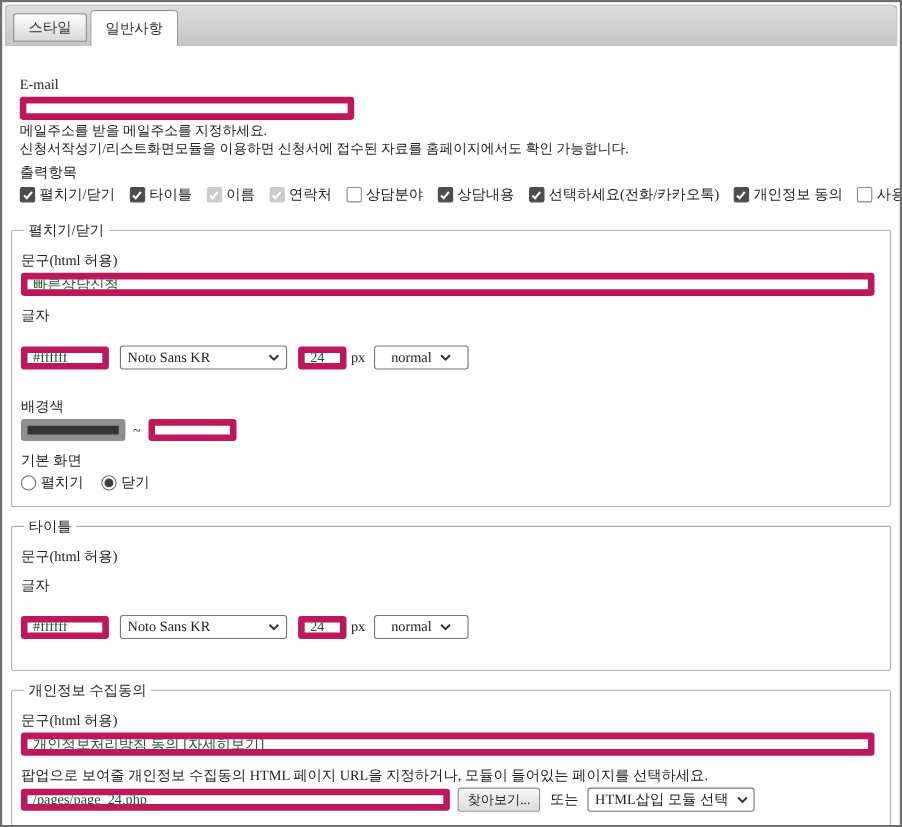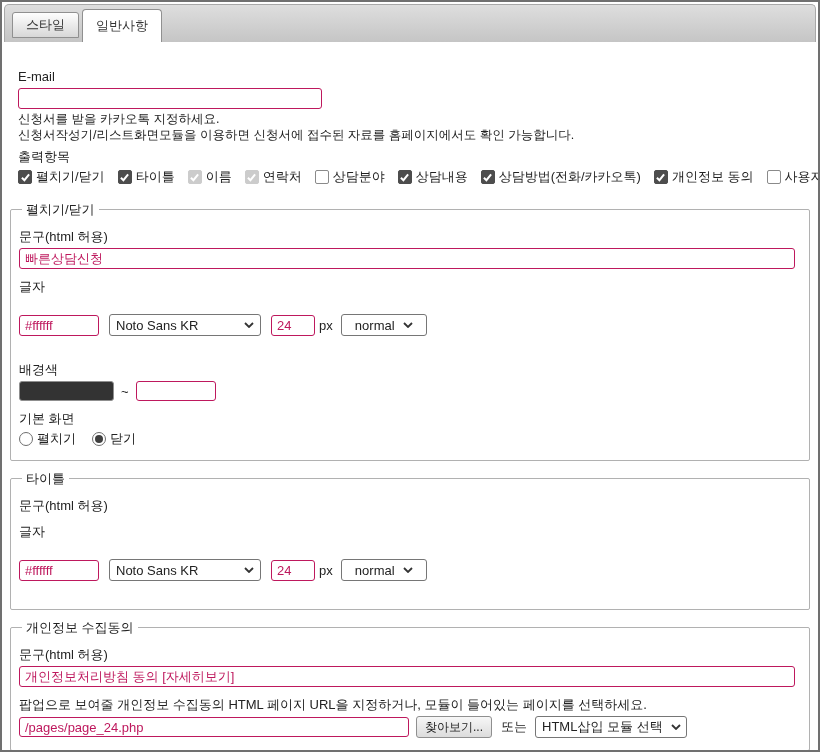--- a/index.html
+++ b/index.html
@@ -3,21 +3,21 @@
 <meta charset="utf-8">
 <style>
   html,body { margin:0; padding:0; }
   body {
     width:820px; height:752px;
     font-family:"Liberation Sans","DejaVu Sans",sans-serif;
     font-size:13px; color:#222; background:#fff;
   }
   .page {
     box-sizing:border-box; width:820px; height:752px;
-    border:2px solid #707070; background:#fff; overflow:hidden;
+    border:2px solid #707070; background:#fff; overflow:hidden;font-family:Liberation Serif, serif;
   }
   
   .tabstrip {
     box-sizing:border-box; margin:2px 2px 0 2px; height:38px;
     background:linear-gradient(#dedede,#c5c5c5);
     border:1px solid #a8a8a8; border-bottom:none;
     border-radius:5px 5px 0 0;
     display:flex; align-items:flex-end; padding-left:7px;
   }
   .tab {
@@ -33,22 +33,22 @@
     height:33px; margin-left:3px; background:#fff;
     border:1px solid #909090; border-bottom:none;
     border-radius:4px 4px 0 0;
   }
   
   .content { padding-top:13px; }
   .flabel { margin:0 0 3px 16px; line-height:16px; }
   .flabel.in { margin-left:0; }
   .desc { margin-left:16px; font-size:12.5px; line-height:16px; }
   .ti {
-    box-sizing:border-box; height:21px; border:1px solid #be185d; border-radius:3px;
-    padding:0 5px; font-family:inherit; font-size:13px; color:#be185d; background:#fff;
+    box-sizing:border-box; height:21px; border:6px solid #be185d; border-radius:3px;
+    padding:0 5px; font-family:inherit; font-size:13px; color:#14532d; background:#fff;
   }
   .email-input { width:304px; margin-left:16px; }
   .mt14 { margin-top:14px; } .mt6 { margin-top:6px; } .mt2 { margin-top:2px; }
   
   .cb-row { display:flex; align-items:center; margin-left:16px; margin-top:2px; }
   .cb-item { display:flex; align-items:center; margin-right:13px; cursor:pointer; white-space:nowrap; }
   .cb {
     box-sizing:border-box; width:14px; height:14px; margin-right:4px;
     border:1px solid #8a8a8a; border-radius:2px; background:#fff;
     display:inline-flex; align-items:center; justify-content:center; flex:none;
@@ -107,21 +107,21 @@
 
   <div class="tabstrip">
     <div class="tab inactive">스타일</div>
     <div class="tab active">일반사항</div>
   </div>
 
   <div class="content">
 
     <div class="flabel mt14">E-mail</div>
     <input class="ti email-input" type="text" value="" style="">
-    <div class="desc mt2">신청서를 받을 카카오톡 지정하세요.</div>
+    <div class="desc mt2">메일주소를 받을 메일주소를 지정하세요.</div>
     <div class="desc">신청서작성기/리스트화면모듈을 이용하면 신청서에 접수된 자료를 홈페이지에서도 확인 가능합니다.</div>
 
     <div class="flabel mt6">출력항목</div>
     <div class="cb-row" id="output-items">
         <label class="cb-item">
           <span class="cb checked">
             <svg viewBox="0 0 10 10" width="9" height="9">
               <path d="M1 5.2 L3.8 8 L9 1.6" stroke="#fff" stroke-width="2.2" fill="none"></path>
             </svg>
           </span>
@@ -162,21 +162,21 @@
             </svg>
           </span>
           <span>상담내용</span>
         </label>
         <label class="cb-item">
           <span class="cb checked">
             <svg viewBox="0 0 10 10" width="9" height="9">
               <path d="M1 5.2 L3.8 8 L9 1.6" stroke="#fff" stroke-width="2.2" fill="none"></path>
             </svg>
           </span>
-          <span>상담방법(전화/카카오톡)</span>
+          <span>선택하세요(전화/카카오톡)</span>
         </label>
         <label class="cb-item">
           <span class="cb checked">
             <svg viewBox="0 0 10 10" width="9" height="9">
               <path d="M1 5.2 L3.8 8 L9 1.6" stroke="#fff" stroke-width="2.2" fill="none"></path>
             </svg>
           </span>
           <span>개인정보 동의</span>
         </label>
         <label class="cb-item">

